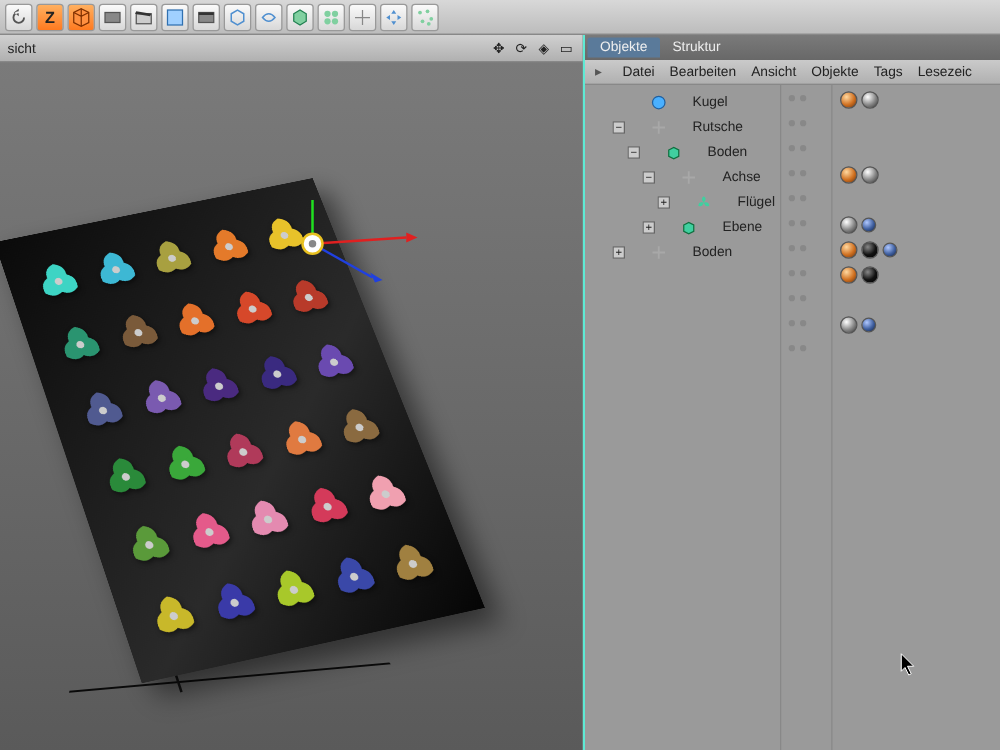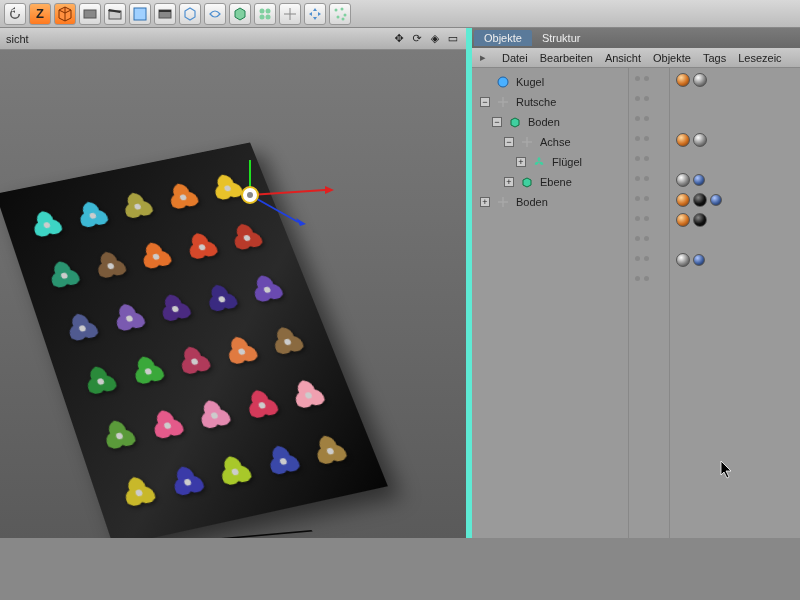--- a/index.html
+++ b/index.html
@@ -1,44 +1,44 @@
 <!DOCTYPE html>
 <html><head>
 <meta charset="utf-8">
 <style>
 *{margin:0;padding:0;box-sizing:border-box;font-family:Arial,sans-serif;font-size:11px;color:#222;}
 body{width:800px;height:600px;background:#888;overflow:hidden;position:relative;}
 .toolbar{height:28px;background:linear-gradient(#d8d8d8,#bcbcbc);border-bottom:1px solid #888;display:flex;align-items:center;padding:0 4px;gap:3px;}
 .tbtn{width:22px;height:22px;border:1px solid #999;border-radius:3px;background:linear-gradient(#fafafa,#d8d8d8);display:flex;align-items:center;justify-content:center;cursor:pointer;}
 .tbtn.orange{background:linear-gradient(#ffb060,#ff7a20);}
 .tbtn svg{width:16px;height:16px;}
-.main{display:flex;height:510px;}
+.main{display:flex;height:572px;}
 .viewport{width:466px;position:relative;background:#7a7a7a;}
 .vp-header{height:22px;background:linear-gradient(#d0d0d0,#b0b0b0);border-bottom:1px solid #888;display:flex;align-items:center;justify-content:space-between;padding:0 6px;}
 .vp-icons{display:flex;gap:4px;}
 .vp-icons span{width:14px;height:14px;display:flex;align-items:center;justify-content:center;cursor:pointer;}
 .scene{position:absolute;top:22px;left:0;right:0;bottom:0;background:linear-gradient(#7a7a7a 0%,#6a6a6a 50%,#5a5a5a 100%);overflow:hidden;}
 .grid{position:absolute;inset:0;}
 .grid::before{content:"";position:absolute;top:45%;left:0;right:0;height:1px;background:rgba(255,255,255,0.15);}
 .board{position:absolute;left:50px;top:100px;width:270px;height:370px;background:linear-gradient(135deg,#0a0a0a,#2a2a2a 60%,#050505);transform:perspective(600px) rotateX(8deg) rotateZ(-12deg) skewX(8deg);box-shadow:8px 12px 20px rgba(0,0,0,0.5);}
 .props{position:absolute;inset:18px;display:grid;grid-template-columns:repeat(5,1fr);grid-template-rows:repeat(6,1fr);gap:4px;}
 .prop{position:relative;}
 .prop svg{width:100%;height:100%;filter:drop-shadow(1px 2px 2px rgba(0,0,0,0.5));}
 .gizmo{position:absolute;left:220px;top:110px;}
-.panel{width:334px;background:#9a9a9a;border-left:6px solid #5eead4;display:flex;flex-direction:column;}
+.panel{width:334px;background:#9a9a9a;border-left:2px solid #5eead4;display:flex;flex-direction:column;}
 .p-tabs{height:20px;background:linear-gradient(#7a7a7a,#686868);display:flex;align-items:center;padding:0 2px;}
 .p-tab{padding:2px 10px;color:#eee;border-radius:2px 2px 0 0;cursor:pointer;}
 .p-tab.active{background:#5a7a9a;}
 .p-menubar{height:20px;background:linear-gradient(#cacaca,#b0b0b0);border-bottom:1px solid #888;display:flex;align-items:center;gap:12px;padding:0 8px;}
 .p-menubar .arrow{width:10px;color:#555;}
 .p-body{flex:1;display:flex;position:relative;}
 .tree{width:156px;padding:4px 2px;overflow:hidden;}
 .tag-col{width:42px;border-left:1px solid #888;border-right:1px solid #888;}
 .mat-col{flex:1;padding:2px;}
-.row{height:20px;display:flex;align-items:center;gap:6px;white-space:nowrap;cursor:pointer;}
+.row{height:20px;display:flex;align-items:center;gap:20px;white-space:nowrap;cursor:pointer;}
 .row .ind{display:inline-block;}
 .exp{width:10px;height:10px;border:1px solid #666;background:#ccc;display:flex;align-items:center;justify-content:center;font-size:9px;line-height:1;cursor:pointer;}
 .noexp{width:10px;}
 .obj-icon{width:14px;height:14px;display:inline-block;}
 .dots{display:flex;gap:4px;padding-left:6px;align-items:center;height:20px;}
 .dot{width:5px;height:5px;border-radius:50%;background:#888;}
 .mat-row{height:20px;display:flex;align-items:center;gap:3px;padding-left:4px;}
 .matball{width:14px;height:14px;border-radius:50%;background:radial-gradient(circle at 35% 30%,#fff,#888 55%,#333);border:1px solid #555;}
 .matball.orange{background:radial-gradient(circle at 35% 30%,#ffd8a0,#d07020 55%,#603010);}
 .matball.dark{background:radial-gradient(circle at 35% 30%,#888,#111 55%,#000);}

